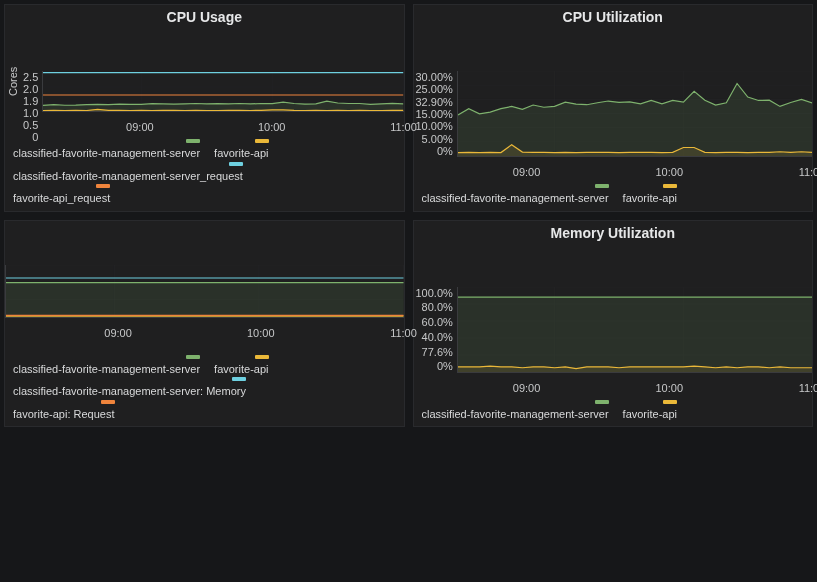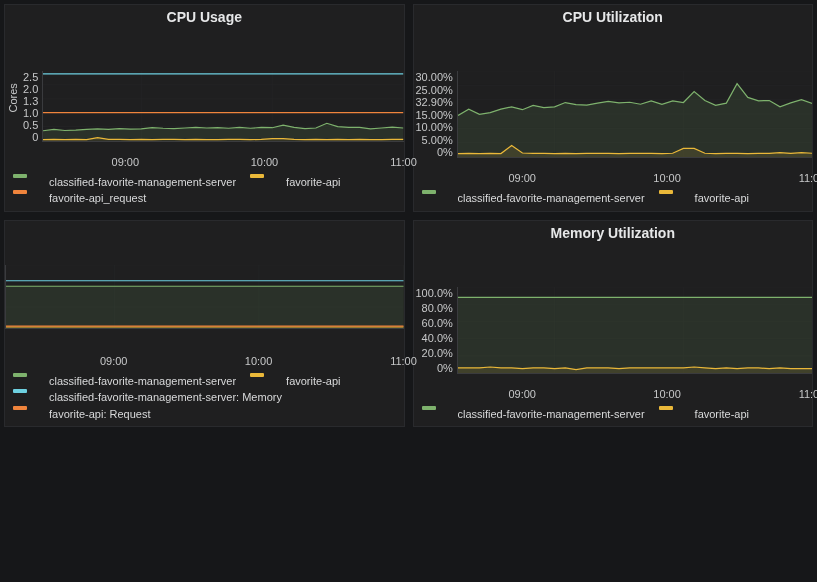--- a/index.html
+++ b/index.html
@@ -75,55 +75,54 @@
     min-width: 0;
   }
   .plot svg { position: absolute; inset: 0; width: 100%; height: 100%; }
   .grid line { stroke: #2e2f32; stroke-width: 1; }
   .series-line { fill: none; stroke-width: 1.2; }
   .series-area { opacity: 0.12; }
   .xticks {
     display: flex;
     font-size: 11px;
     color: #c7c8c9;
-    padding-top: 2px;
-    flex-direction: column;
+    padding-top: 9px;
   }
   .xticks .ypad { flex: 0 0 auto; }
   .xticks .xtrack {
     flex: 1 1 auto; position: relative; height: 14px;
   }
   .xtick { position: absolute; transform: translateX(-50%); }
   .legend {
     flex: 0 0 auto;
     padding: 4px 6px 4px 8px;
     font-size: 11px;
     color: #d8d9da;
     line-height: 1.5;
   }
   .legend-row { display: flex; flex-wrap: wrap; gap: 4px 14px; }
-  .li { display: inline-flex; align-items: flex-start; gap: 22px; white-space: nowrap; }
+  .li { display: inline-flex; align-items: flex-end; gap: 2px; white-space: nowrap; flex-direction: column; }
   .swatch {
     width: 14px; height: 4px; border-radius: 1px; display: inline-block;
   }
 </style>
 </head>
 <body>
 
 <div class="dash">
     <div class="panel">
       <div class="panel-title">CPU Usage</div>
       <div class="panel-body">
         <div class="ylabel">Cores</div>
         <div class="chart-wrap">
           <div class="plot-row">
             <div class="yticks">
               <div>2.5</div>
               <div>2.0</div>
-              <div>1.3</div>
+              <div>1.9</div>
               <div>1.0</div>
               <div>0.5</div>
               <div>0</div>
             </div>
             <div class="plot">
               <svg viewBox="0 0 1000 1000" preserveAspectRatio="none">
                 <g class="grid">
                   <line x1="0" x2="1000" y1="0" y2="0"></line>
                   <line x1="0" x2="1000" y1="200" y2="200"></line>
                   <line x1="0" x2="1000" y1="400" y2="400"></line>
@@ -156,20 +155,26 @@
       </div>
       <div class="legend">
         <div class="legend-row">
           <span class="li">
             <span class="swatch" style="background: rgb(126, 178, 109);"></span>
             <span>classified-favorite-management-server</span>
           </span>
           <span class="li">
             <span class="swatch" style="background: rgb(234, 184, 57);"></span>
             <span>favorite-api</span>
+          </span>
+        </div>
+        <div class="legend-row">
+          <span class="li">
+            <span class="swatch" style="background: rgb(110, 208, 224);"></span>
+            <span>classified-favorite-management-server_request</span>
           </span>
         </div>
         <div class="legend-row">
           <span class="li">
             <span class="swatch" style="background: rgb(239, 132, 60);"></span>
             <span>favorite-api_request</span>
           </span>
         </div>
       </div>
     </div>
@@ -293,21 +298,21 @@
     <div class="panel">
       <div class="panel-title">Memory Utilization</div>
       <div class="panel-body">
         <div class="chart-wrap">
           <div class="plot-row">
             <div class="yticks">
               <div>100.0%</div>
               <div>80.0%</div>
               <div>60.0%</div>
               <div>40.0%</div>
-              <div>20.0%</div>
+              <div>77.6%</div>
               <div>0%</div>
             </div>
             <div class="plot">
               <svg viewBox="0 0 1000 1000" preserveAspectRatio="none">
                 <g class="grid">
                   <line x1="0" x2="1000" y1="0" y2="0"></line>
                   <line x1="0" x2="1000" y1="200" y2="200"></line>
                   <line x1="0" x2="1000" y1="400" y2="400"></line>
                   <line x1="0" x2="1000" y1="600" y2="600"></line>
                   <line x1="0" x2="1000" y1="800" y2="800"></line>

